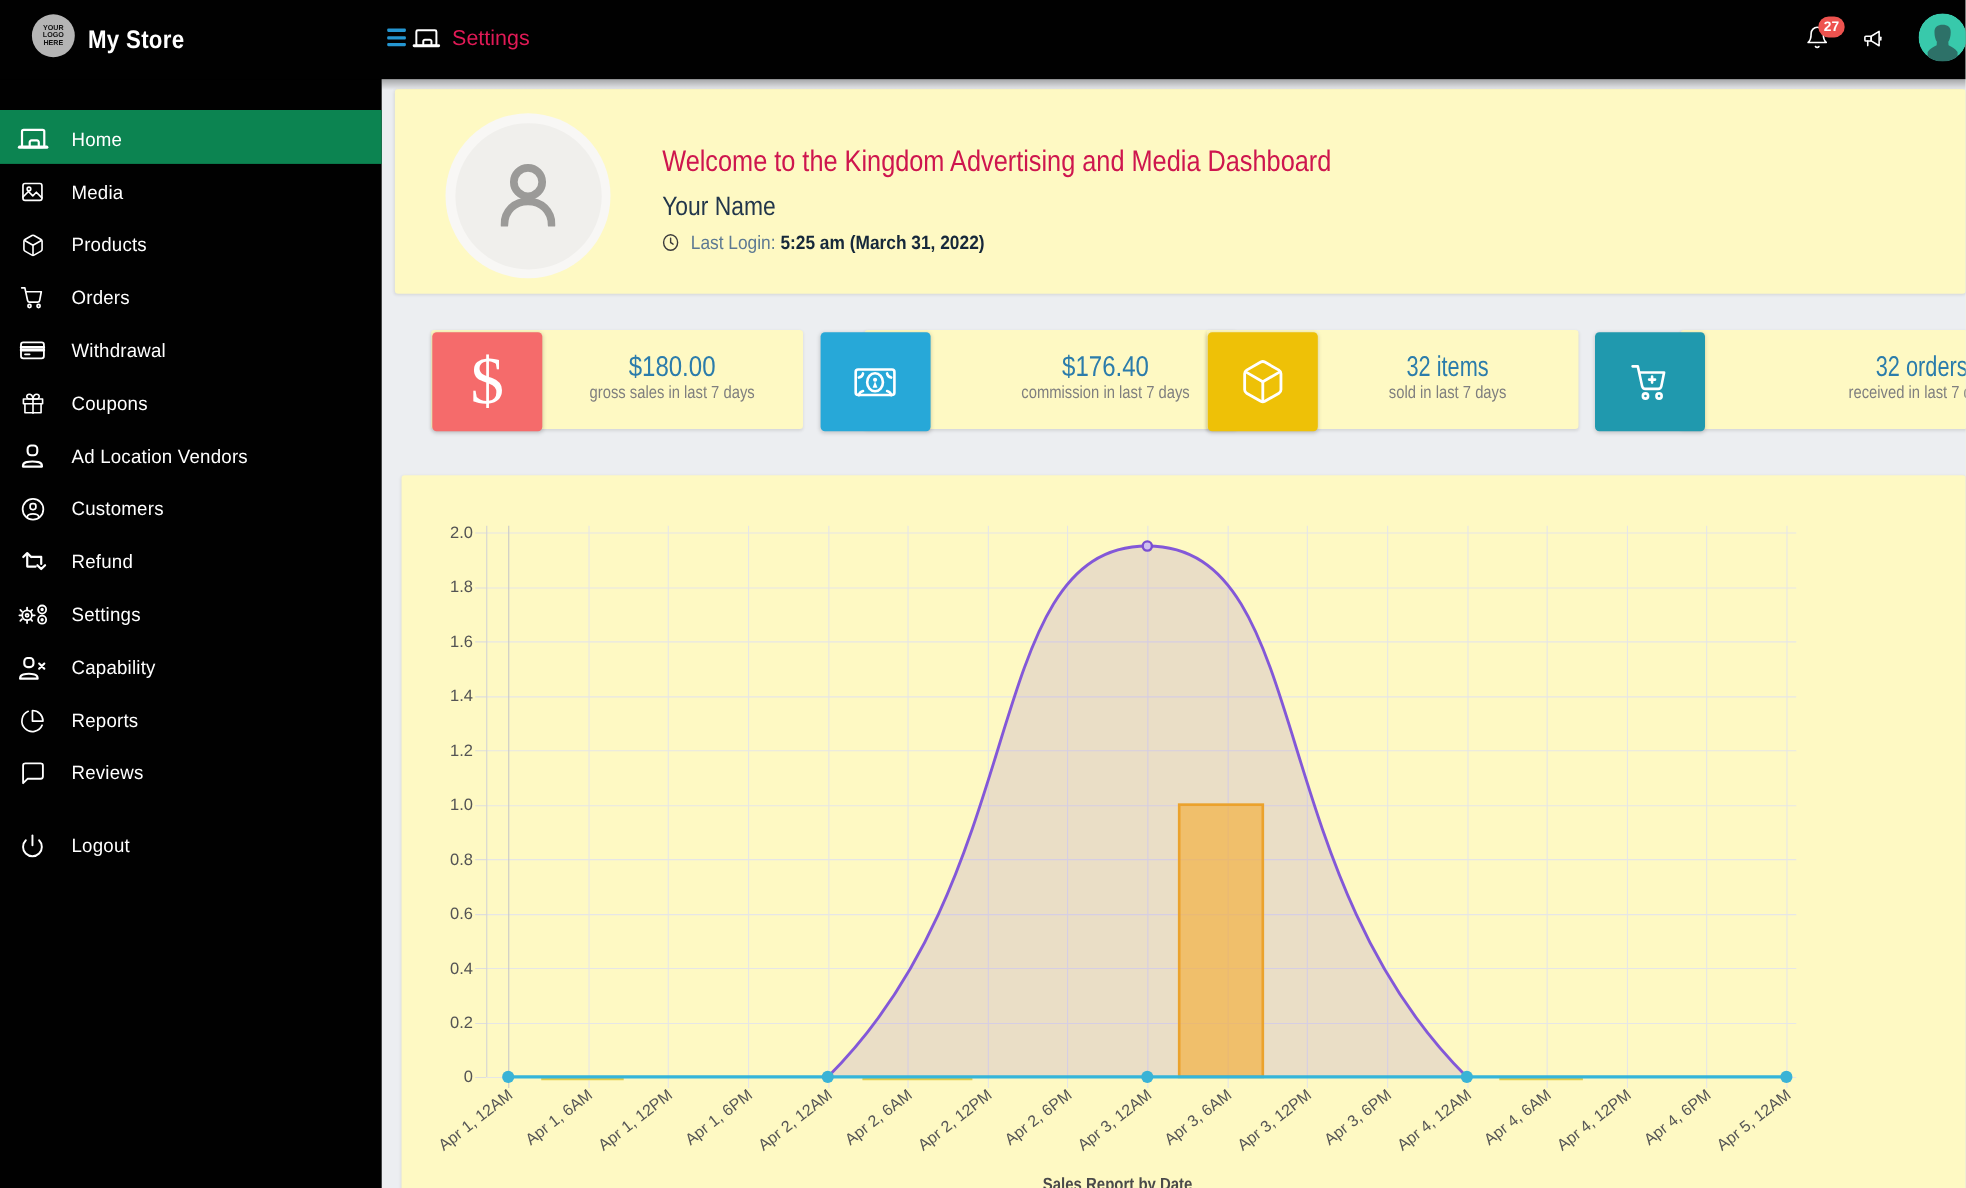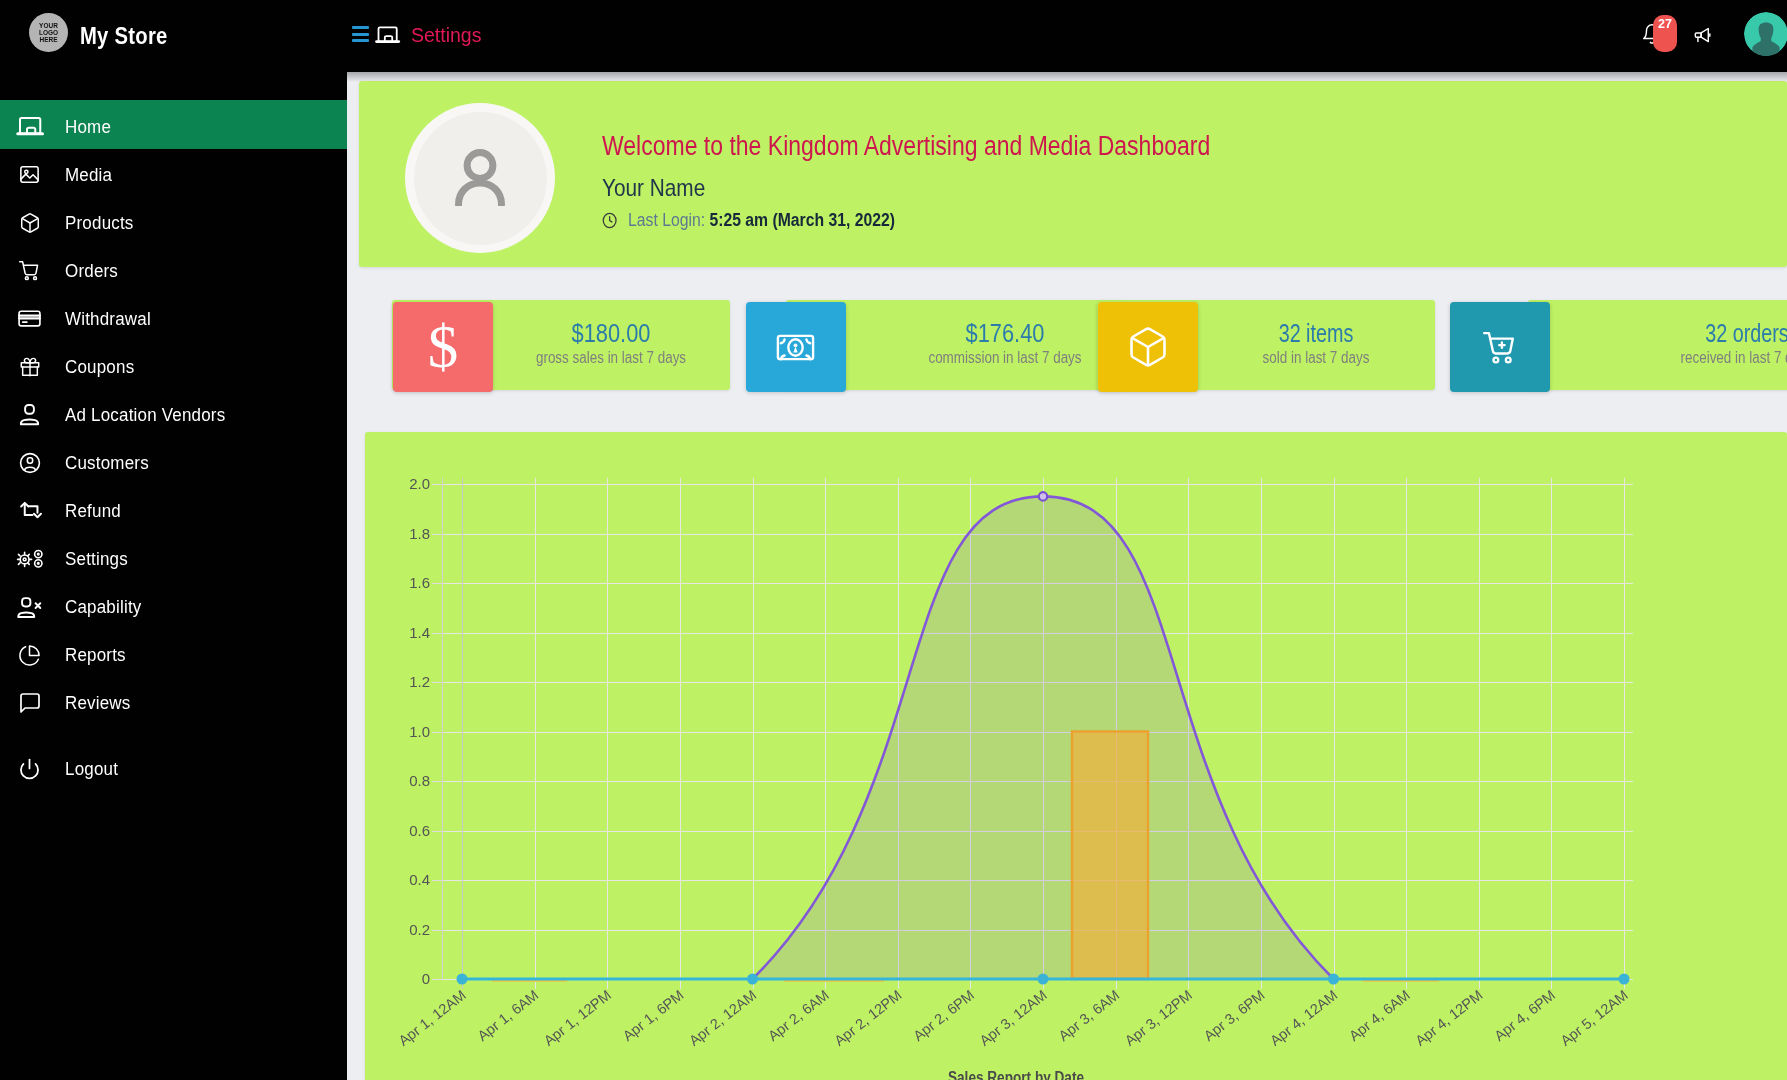--- a/index.html
+++ b/index.html
@@ -12,39 +12,39 @@
   #logo { position:absolute; left:29px; top:13px; width:39px; height:39px; border-radius:50%;
     background:#b4b4b4; color:#111; font-weight:bold; font-size:6.5px; line-height:7px;
     text-align:center; display:flex; align-items:center; justify-content:center; letter-spacing:0; }
   #brand { position:absolute; left:80px; top:0; height:72px; line-height:72px; color:#fff;
     font-size:23px; font-weight:bold; letter-spacing:.3px; transform:scaleX(0.88); transform-origin:left center; }
   #burger { position:absolute; left:352px; top:26px; width:17px; height:17px; }
   #burger div { height:3px; background:#2596d1; border-radius:1px; margin-bottom:3.5px; }
   #tb-laptop { position:absolute; left:374px; top:21.5px; }
   #tb-dash { position:absolute; left:411px; top:0; height:72px; line-height:70px; color:#e01a56; font-size:19.5px; font-weight:500; }
   #bell { position:absolute; left:1641px; top:23px; }
-  #badge { position:absolute; left:1653px; top:15px; min-width:24px; height:37px; border-radius:10px;
+  #badge { position:absolute; left:1653px; top:15px; min-width:24px; height:19px; border-radius:10px;
     background:#ee534f; color:#fff; font-size:12.5px; font-weight:bold; text-align:center; line-height:19px; }
   #mega { position:absolute; left:1692px; top:24px; }
   #avatar { position:absolute; left:1744px; top:12px; width:44px; height:44px; border-radius:50%; overflow:hidden; }
 
   
   #sidebar { position:absolute; left:0; top:0; width:347px; height:1080px; background:#010101; z-index:20; }
   .mi { position:absolute; left:0; width:353px; height:48px; color:#fff;padding-left:32px; }
   .mi .ic { position:absolute; left:17.5px; top:50%; transform:translateY(-50%); width:24px; height:24px;
     display:flex; align-items:center; justify-content:center; overflow:visible; }
   .mi .lb { position:absolute; left:65px; top:50%; transform:translateY(-50%) scaleX(0.97); transform-origin:left center; font-size:17.5px; letter-spacing:.2px; white-space:nowrap; }
   #homebg { position:absolute; left:0; top:100px; width:347px; height:49px; background:#0c8451; }
 
   
   #main { position:absolute; left:347px; top:72px; width:1440px; height:1008px; background:#eceef1; }
   #topshadow { position:absolute; left:347px; top:72px; width:1440px; height:10px; z-index:25;
     background:linear-gradient(to bottom, rgba(0,0,0,0.30), rgba(0,0,0,0)); }
 
-  .card { position:absolute; background:#bef264; border-radius:3px; box-shadow:0 1px 3px rgba(0,0,0,0.10); }
+  .card { position:absolute; background:#fef9c3; border-radius:3px; box-shadow:0 1px 3px rgba(0,0,0,0.10); }
 
   
   #welcome { left:359px; top:81px; width:1428px; height:186px; }
   #wc-avatar { position:absolute; left:46px; top:22px; width:150px; height:150px; border-radius:50%;
     background:#f8f7f5; display:flex; align-items:center; justify-content:center; }
   #wc-avatar .inner { width:133px; height:133px; border-radius:50%; background:#f0efec;
     display:flex; align-items:center; justify-content:center; }
   #wc-title { position:absolute; left:243px; top:50px; font-size:27px; font-weight:500; color:#ce164e;
     transform:scaleX(0.852); transform-origin:left center; white-space:nowrap; }
   #wc-name  { position:absolute; left:243px; top:93px; font-size:24px; font-weight:500; color:#22364b;

